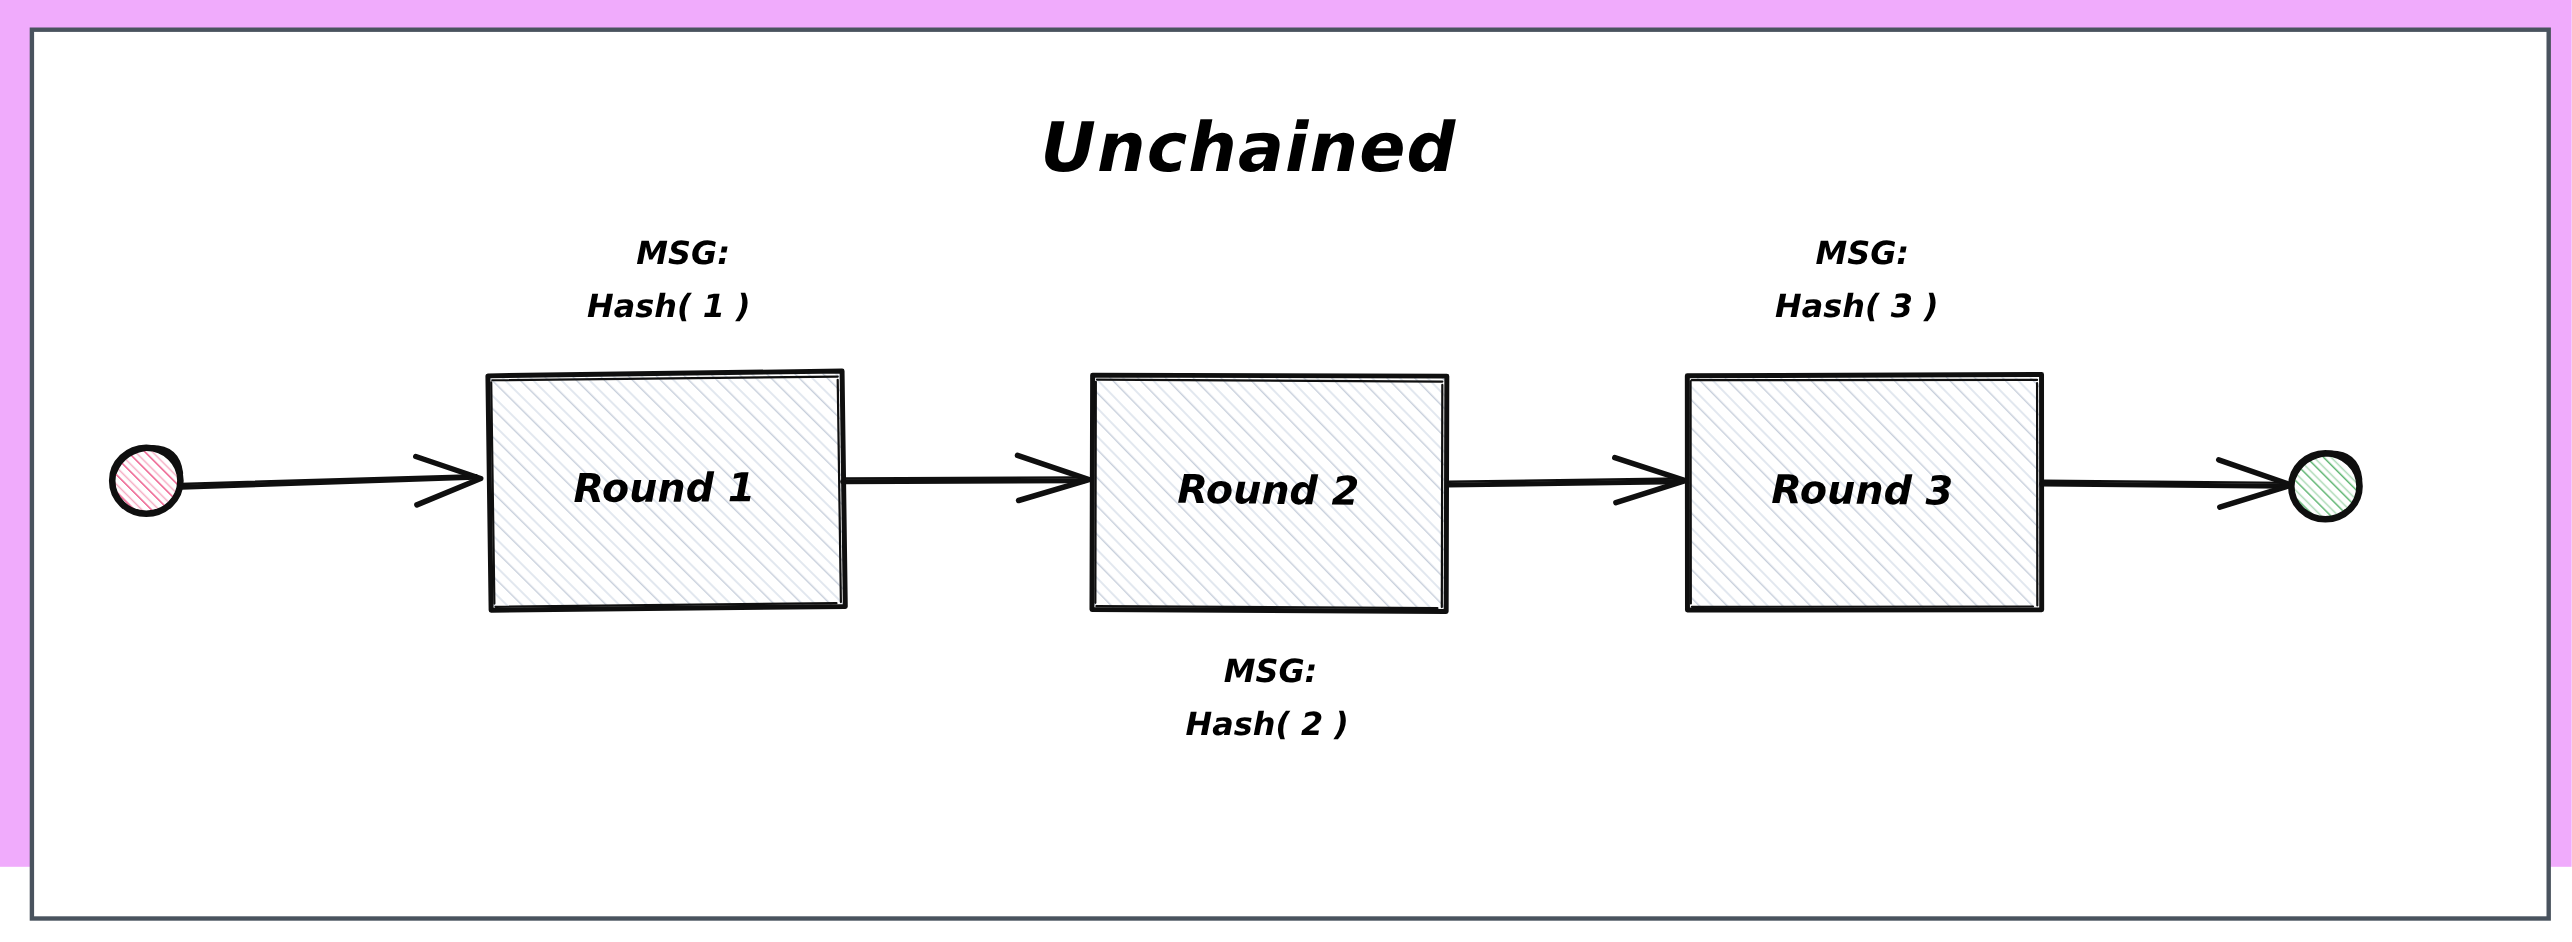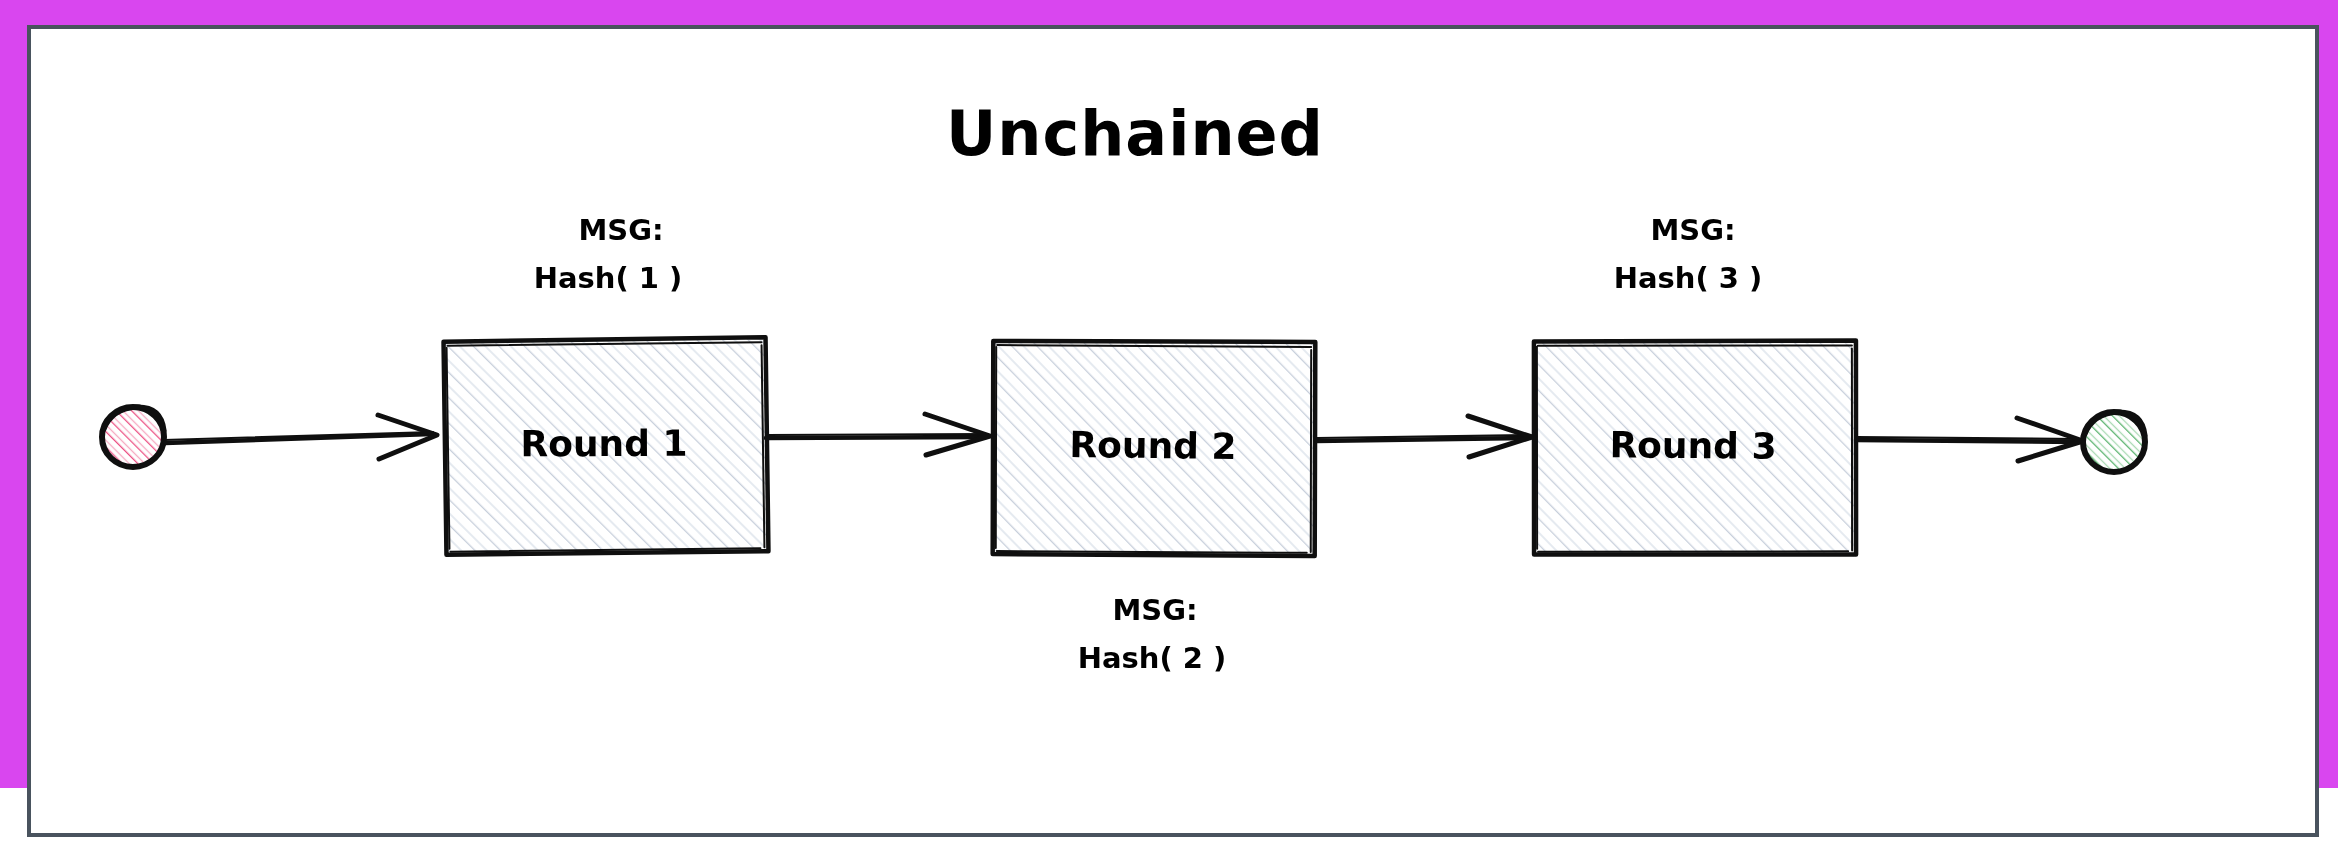--- a/index.html
+++ b/index.html
@@ -10,21 +10,22 @@
   body {
     width: 2338px;
     height: 856px;
     font-family: "DejaVu Sans", sans-serif;
     overflow: hidden;
   }
   #canvas {
     position: relative;
     width: 2338px;
     height: 788px;
-    background: #d946ef;
+    background: #f0abfc;
+    font-style: italic;
   }
   #diagram-svg {
     position: absolute;
     left: 0;
     top: 0;
     width: 2338px;
     height: 856px;
   }
   .hw-text {
     font-family: "DejaVu Sans", sans-serif;

